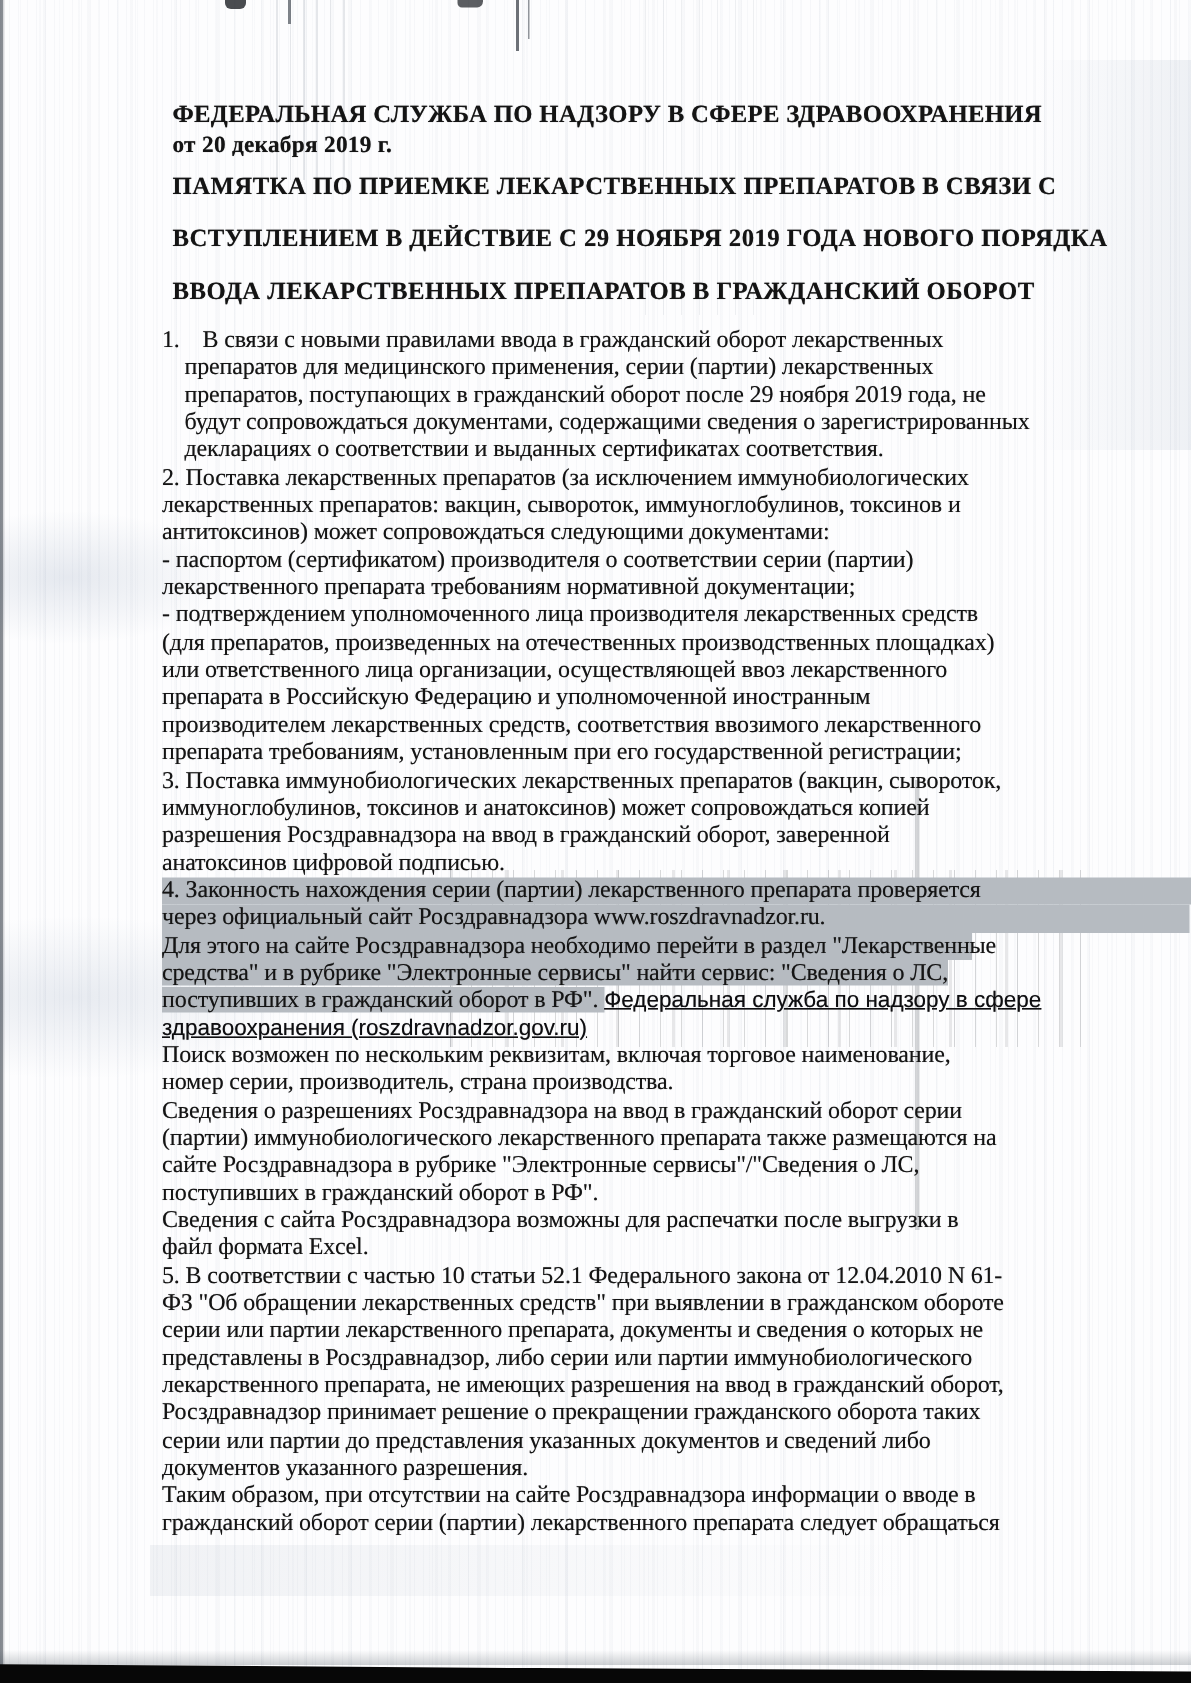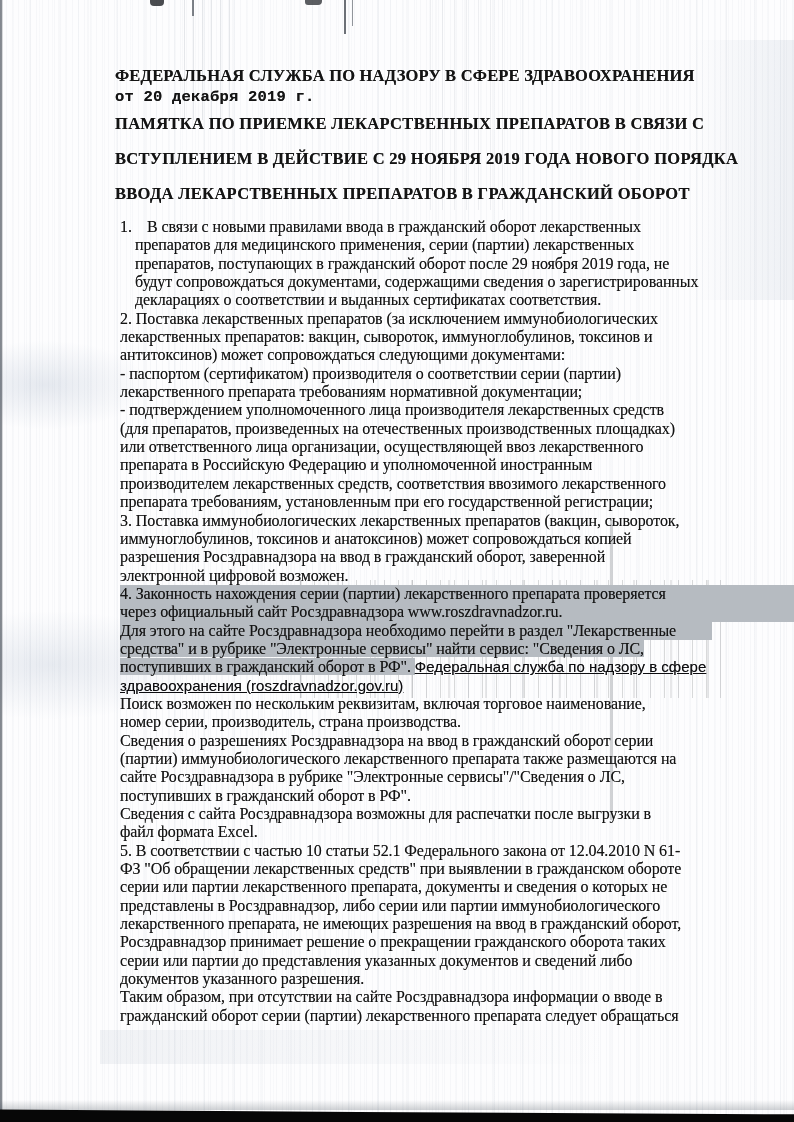--- a/index.html
+++ b/index.html
@@ -35,26 +35,26 @@
     background:repeating-linear-gradient(90deg, rgba(70,85,105,0.14) 0 1px, rgba(0,0,0,0) 1px 12px);opacity:.6;}
   .hlstreaks{left:300px;top:580px;width:430px;height:118px;
     background:repeating-linear-gradient(90deg, rgba(30,34,40,0.30) 0 1px, rgba(0,0,0,0) 1px 14px),
                repeating-linear-gradient(90deg, rgba(30,34,40,0.18) 0 2px, rgba(0,0,0,0) 2px 37px);
     opacity:.55;}
   .midstreak{left:610px;top:520px;width:3px;height:300px;background:rgba(30,34,40,0.35);opacity:.5;}
 
   .hdr{position:absolute;left:115px;font-weight:bold;letter-spacing:.2px;
     text-shadow:0 0 .5px rgba(20,20,20,.65);white-space:nowrap;}
   .agency{top:66px;font-size:16.5px;}
-  .dateline{top:88px;font-size:15.5px;font-family:Liberation Mono, monospace;}
+  .dateline{top:88px;font-size:15.5px;}
   .titleblock{position:absolute;left:115px;top:114px;}
   .title-line{font-weight:bold;font-size:16.5px;line-height:20px;margin-bottom:15px;
     letter-spacing:.3px;white-space:nowrap;text-shadow:0 0 .5px rgba(20,20,20,.65);}
 
-  .bodyblock{position:absolute;left:120px;top:218px;width:674px;font-size:16px;
+  .bodyblock{position:absolute;left:108px;top:218px;width:674px;font-size:16px;
     letter-spacing:-0.1px;text-shadow:0 0 .45px rgba(25,25,25,.55);}
   .line{white-space:nowrap;line-height:18.35px;height:18.35px;}
   .wrap1{padding-left:15px;}
   .num{display:inline-block;width:27px;}
   .hl{background:#b6bbc1;}
   .hl-fill{background:#b6bbc1;}
   .link{font-family:"Liberation Sans", sans-serif;font-size:15px;text-decoration:underline;
     color:#0d0d10;letter-spacing:0;cursor:pointer;}
 </style>
 </head>
@@ -98,24 +98,24 @@
       <div class="line"><span>лекарственного препарата требованиям нормативной документации;</span></div>
       <div class="line"><span>- подтверждением уполномоченного лица производителя лекарственных средств</span></div>
       <div class="line"><span>(для препаратов, произведенных на отечественных производственных площадках)</span></div>
       <div class="line"><span>или ответственного лица организации, осуществляющей ввоз лекарственного</span></div>
       <div class="line"><span>препарата в Российскую Федерацию и уполномоченной иностранным</span></div>
       <div class="line"><span>производителем лекарственных средств, соответствия ввозимого лекарственного</span></div>
       <div class="line"><span>препарата требованиям, установленным при его государственной регистрации;</span></div>
       <div class="line"><span>3. Поставка иммунобиологических лекарственных препаратов (вакцин, сывороток,</span></div>
       <div class="line"><span>иммуноглобулинов, токсинов и анатоксинов) может сопровождаться копией</span></div>
       <div class="line"><span>разрешения Росздравнадзора на ввод в гражданский оборот, заверенной</span></div>
-      <div class="line"><span>электронной цифровой возможен.</span></div>
+      <div class="line"><span>анатоксинов цифровой подписью.</span></div>
       <div class="line hl-fill" style="width: 740px;"><span>4. Законность нахождения серии (партии) лекарственного препарата проверяется</span></div>
       <div class="line hl-fill" style="width: 685px;"><span>через официальный сайт Росздравнадзора www.roszdravnadzor.ru.</span></div>
-      <div class="line hl-fill" style="width: 592px;"><span>Для этого на сайте Росздравнадзора необходимо перейти в раздел "Лекарственные</span></div>
+      <div class="line hl-fill" style="width: 540px;"><span>Для этого на сайте Росздравнадзора необходимо перейти в раздел "Лекарственные</span></div>
       <div class="line"><span class="hl">средства" и в рубрике "Электронные сервисы" найти сервис: "Сведения о ЛС,</span></div>
       <div class="line"><span class="hl">поступивших в гражданский оборот в РФ". </span><span class="link">Федеральная служба по надзору в сфере</span></div>
       <div class="line"><span class="link">здравоохранения (roszdravnadzor.gov.ru)</span></div>
       <div class="line"><span>Поиск возможен по нескольким реквизитам, включая торговое наименование,</span></div>
       <div class="line"><span>номер серии, производитель, страна производства.</span></div>
       <div class="line"><span>Сведения о разрешениях Росздравнадзора на ввод в гражданский оборот серии</span></div>
       <div class="line"><span>(партии) иммунобиологического лекарственного препарата также размещаются на</span></div>
       <div class="line"><span>сайте Росздравнадзора в рубрике "Электронные сервисы"/"Сведения о ЛС,</span></div>
       <div class="line"><span>поступивших в гражданский оборот в РФ".</span></div>
       <div class="line"><span>Сведения с сайта Росздравнадзора возможны для распечатки после выгрузки в</span></div>

